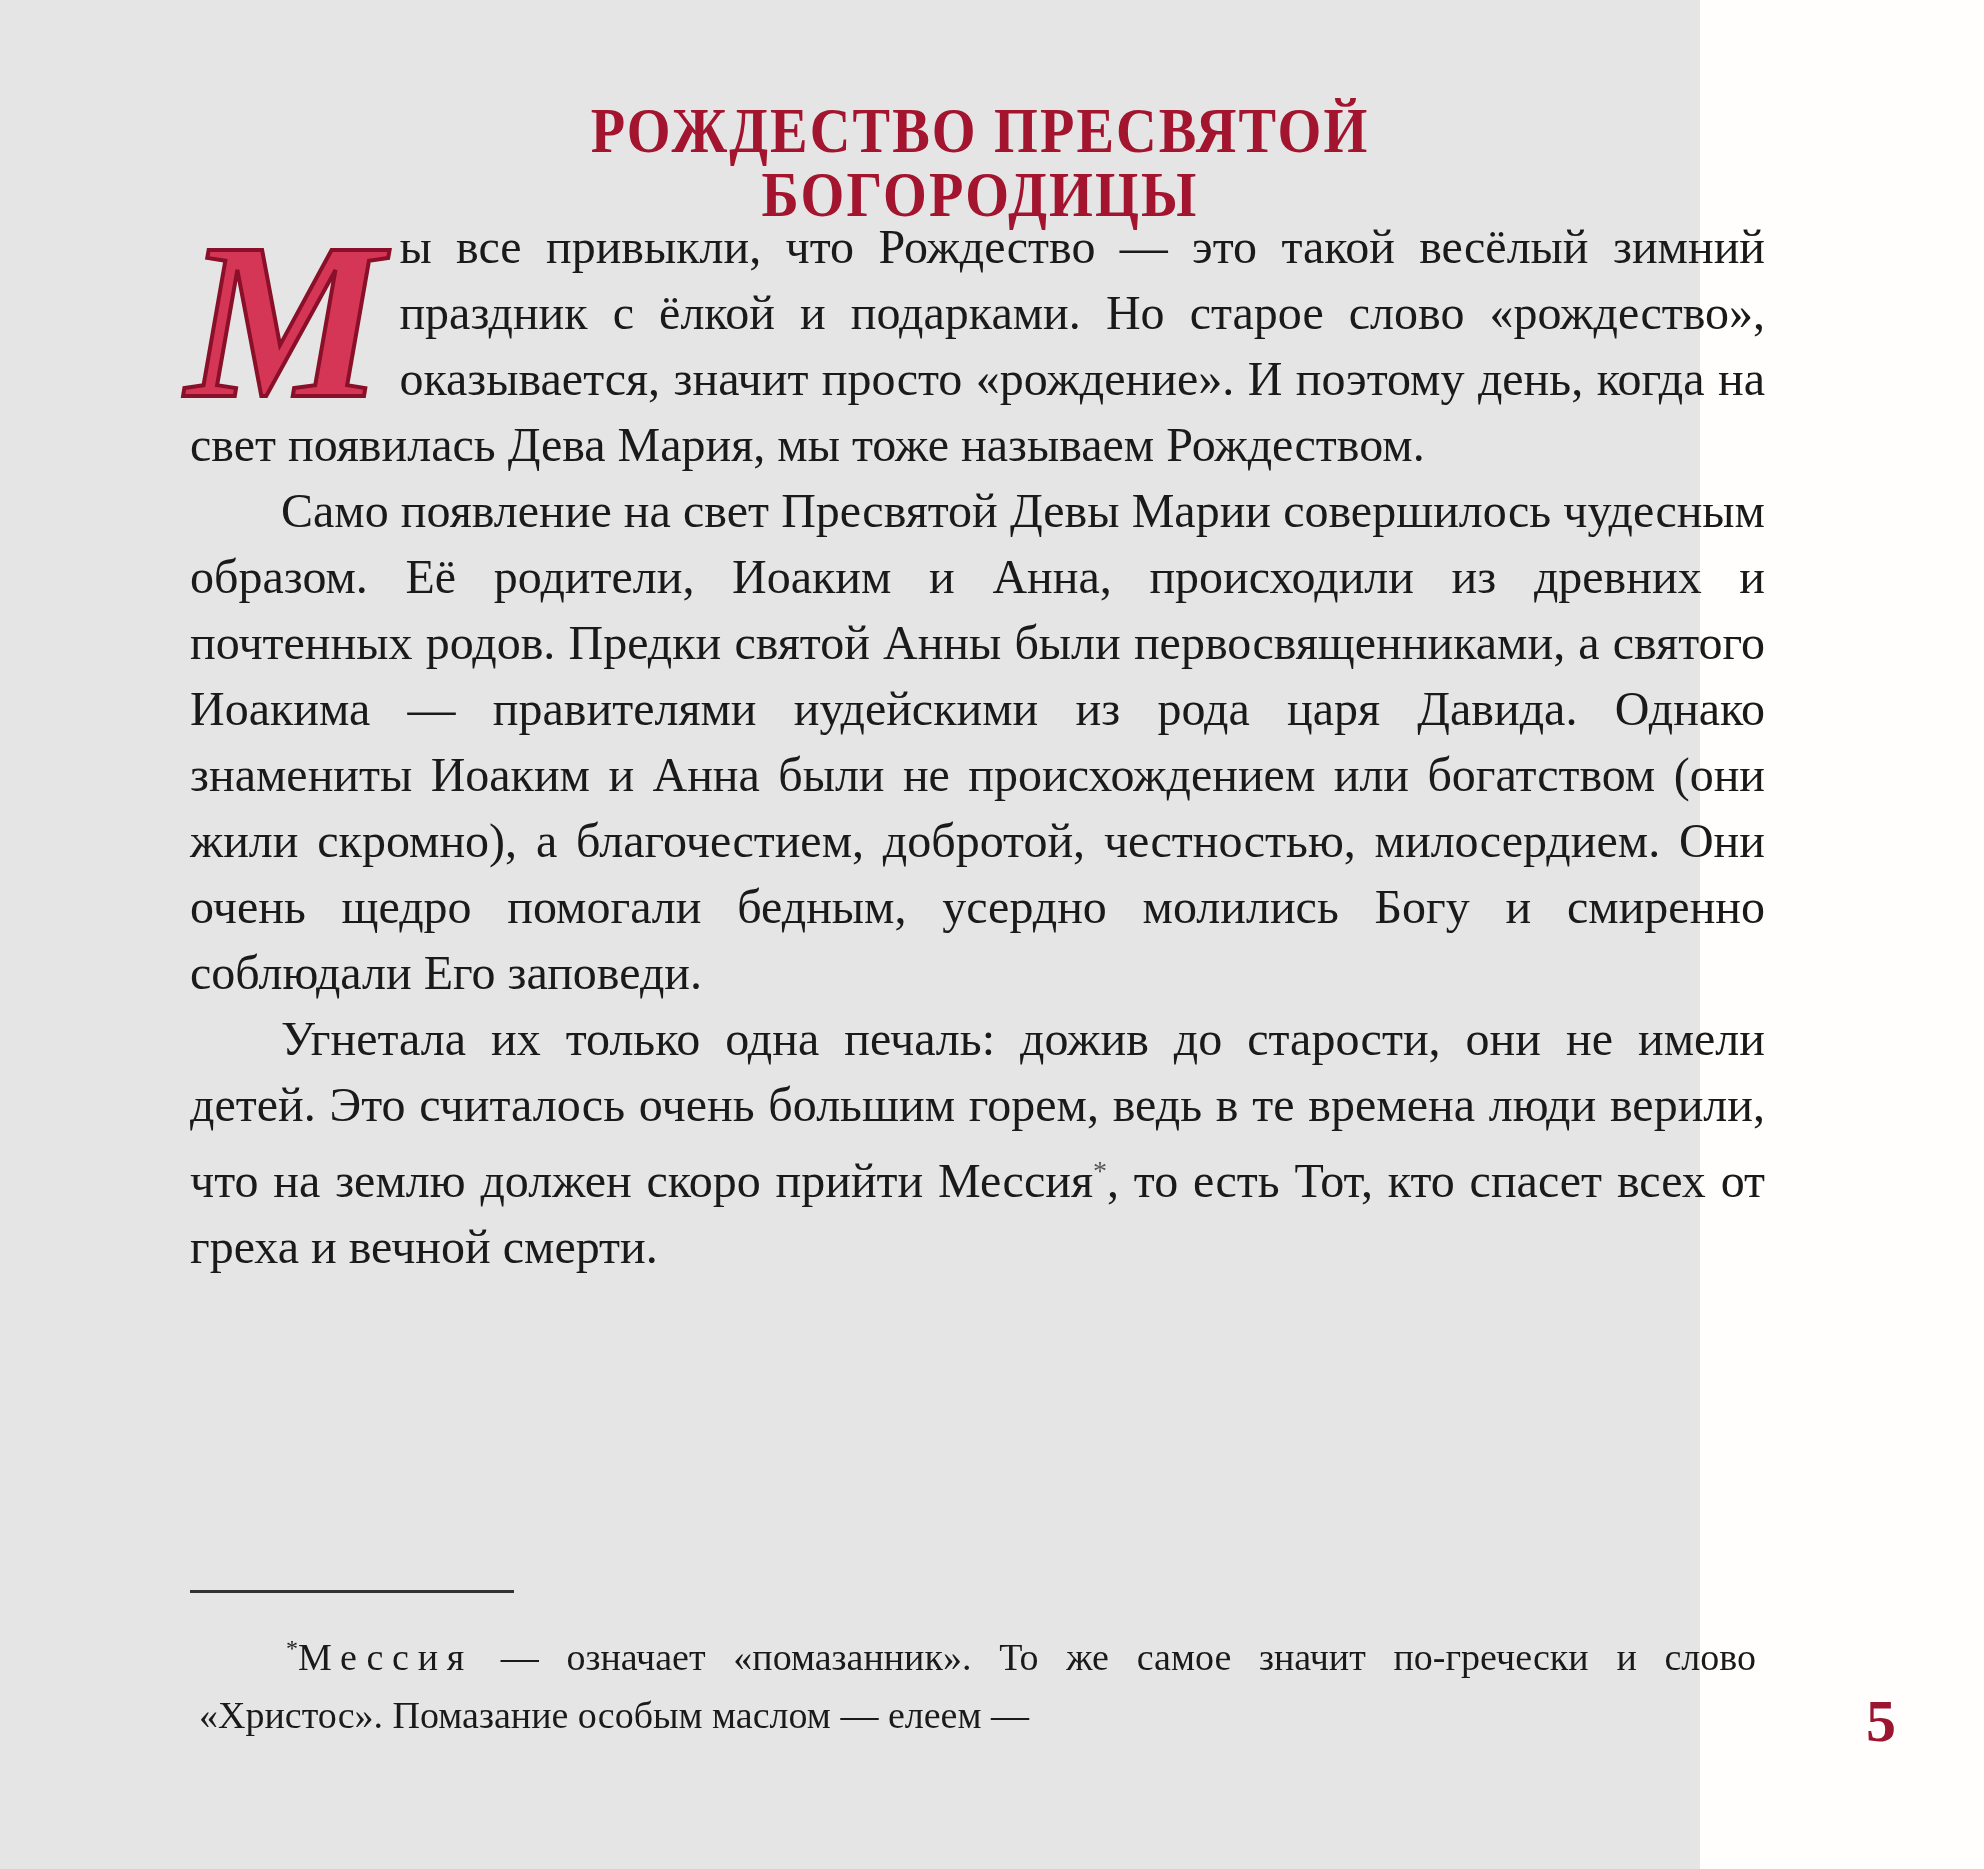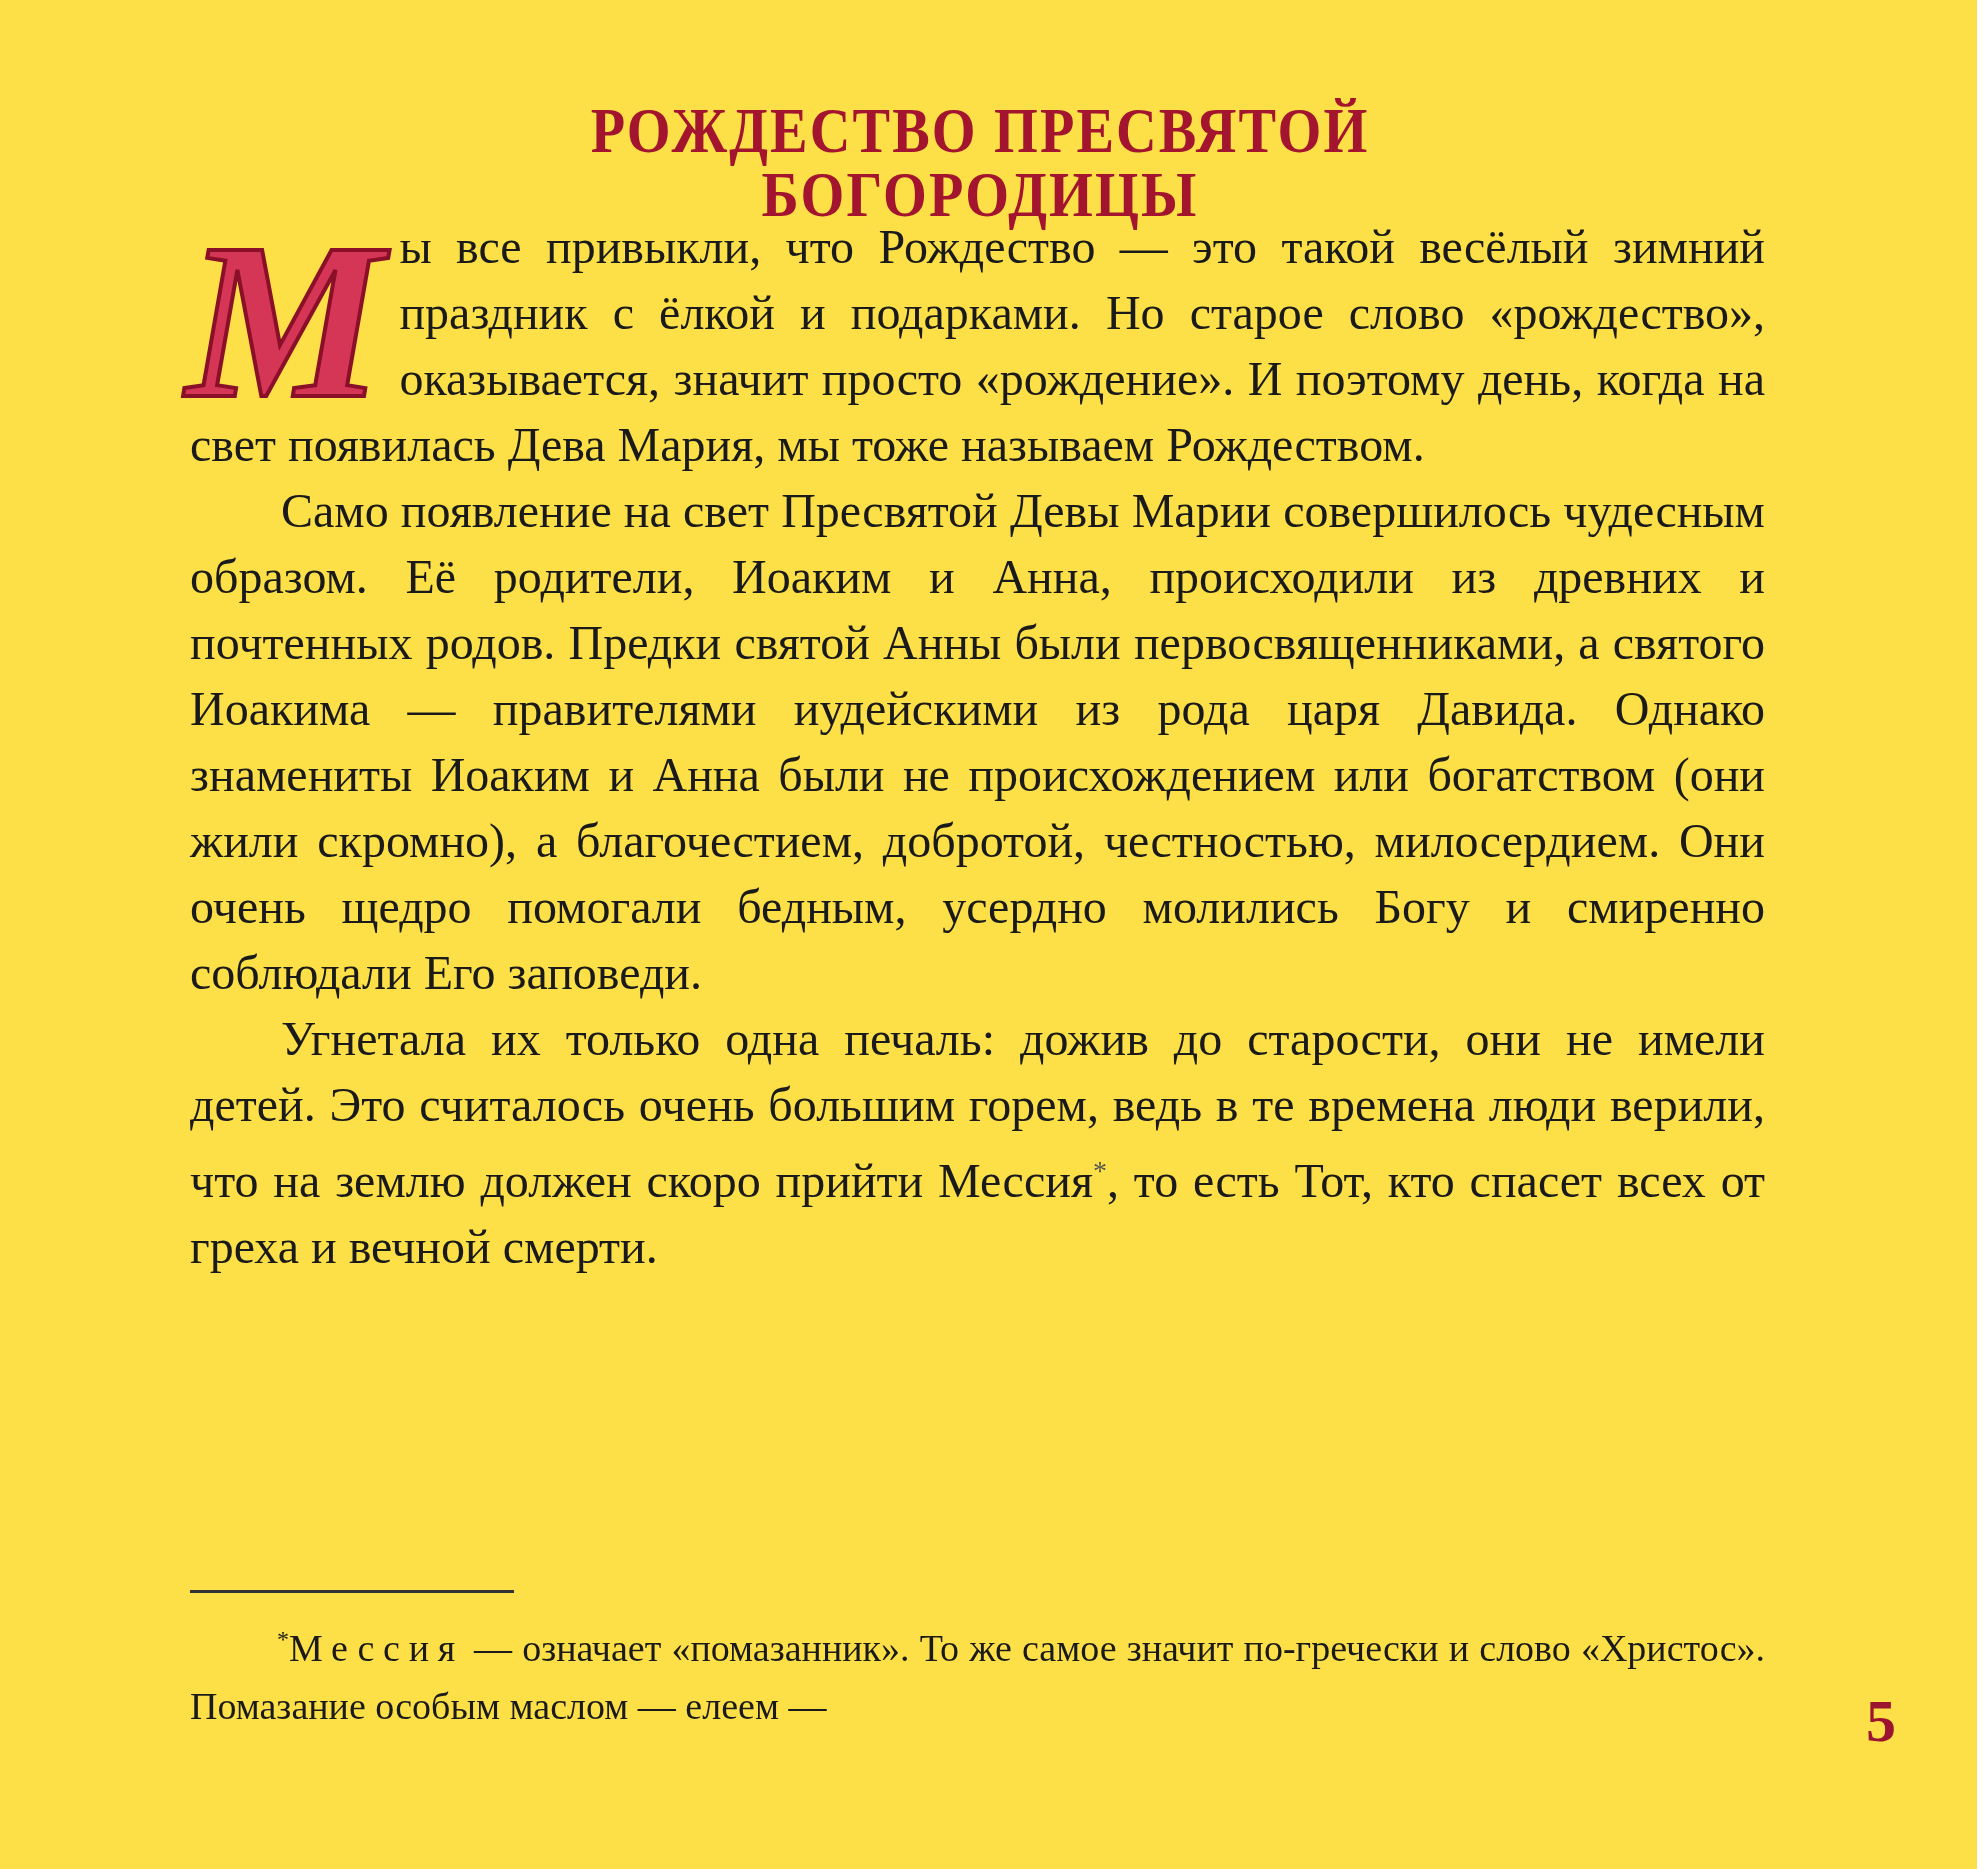--- a/index.html
+++ b/index.html
@@ -1,17 +1,17 @@
 <!DOCTYPE html>
 <html style="font-size:6.4px"><head>
   <meta charset="utf-8">
   <style>
     html, body { margin: 0; padding: 0; background: #fffefd; }
     body { width: 1985px; height: 1869px; position: relative; overflow: hidden; }
-    .page { position: absolute; left: 0; top: 0; width: 1977px; height: 1869px; background: #fde047; }
+    .page { position: absolute; left: 0; top: 0; width: 1700px; height: 1869px; background: #e5e5e5; }
     .title {
       position: absolute; left: 345px; top: 99px; width: 1270px;
       text-align: center; color: #a3142e;
       font-family: "Liberation Serif", serif; font-weight: bold;
       font-size: 64px; letter-spacing: 2.4px; line-height: 64px;
       transform: scaleX(0.88); transform-origin: center;
     }
     .body-text {
       position: absolute; left: 190px; top: 214px; width: 1575px;
       font-family: "Liberation Serif", serif; font-size: 48px;
@@ -26,21 +26,21 @@
       -webkit-text-stroke: 4px #8a0f28;
     }
     .footnote-rule {
       position: absolute; left: 190px; top: 1590px; width: 324px; height: 3.2px; background: #333;
     }
     .footnote {
       position: absolute; left: 190px; top: 1610px; width: 1575px;
       font-family: "Liberation Serif", serif; font-size: 38px; line-height: 58px;
       color: #1a1a1a; text-align: justify;
     }
-    .footnote p { margin: 0; text-indent: 87px; }
+    .footnote p { margin: 9px; text-indent: 87px; }
     .footnote .sup { font-size: 24px; vertical-align: super; }
     .term { letter-spacing: 8.7px; }
     .sup-inline { font-size: 28px; vertical-align: super; color: #555; }
     .page-number {
       position: absolute; left: 1866px; top: 1687px;
       font-family: "Liberation Serif", serif; font-weight: bold; font-size: 60px;
       color: #9b1530;
     }
   </style>
 </head>

